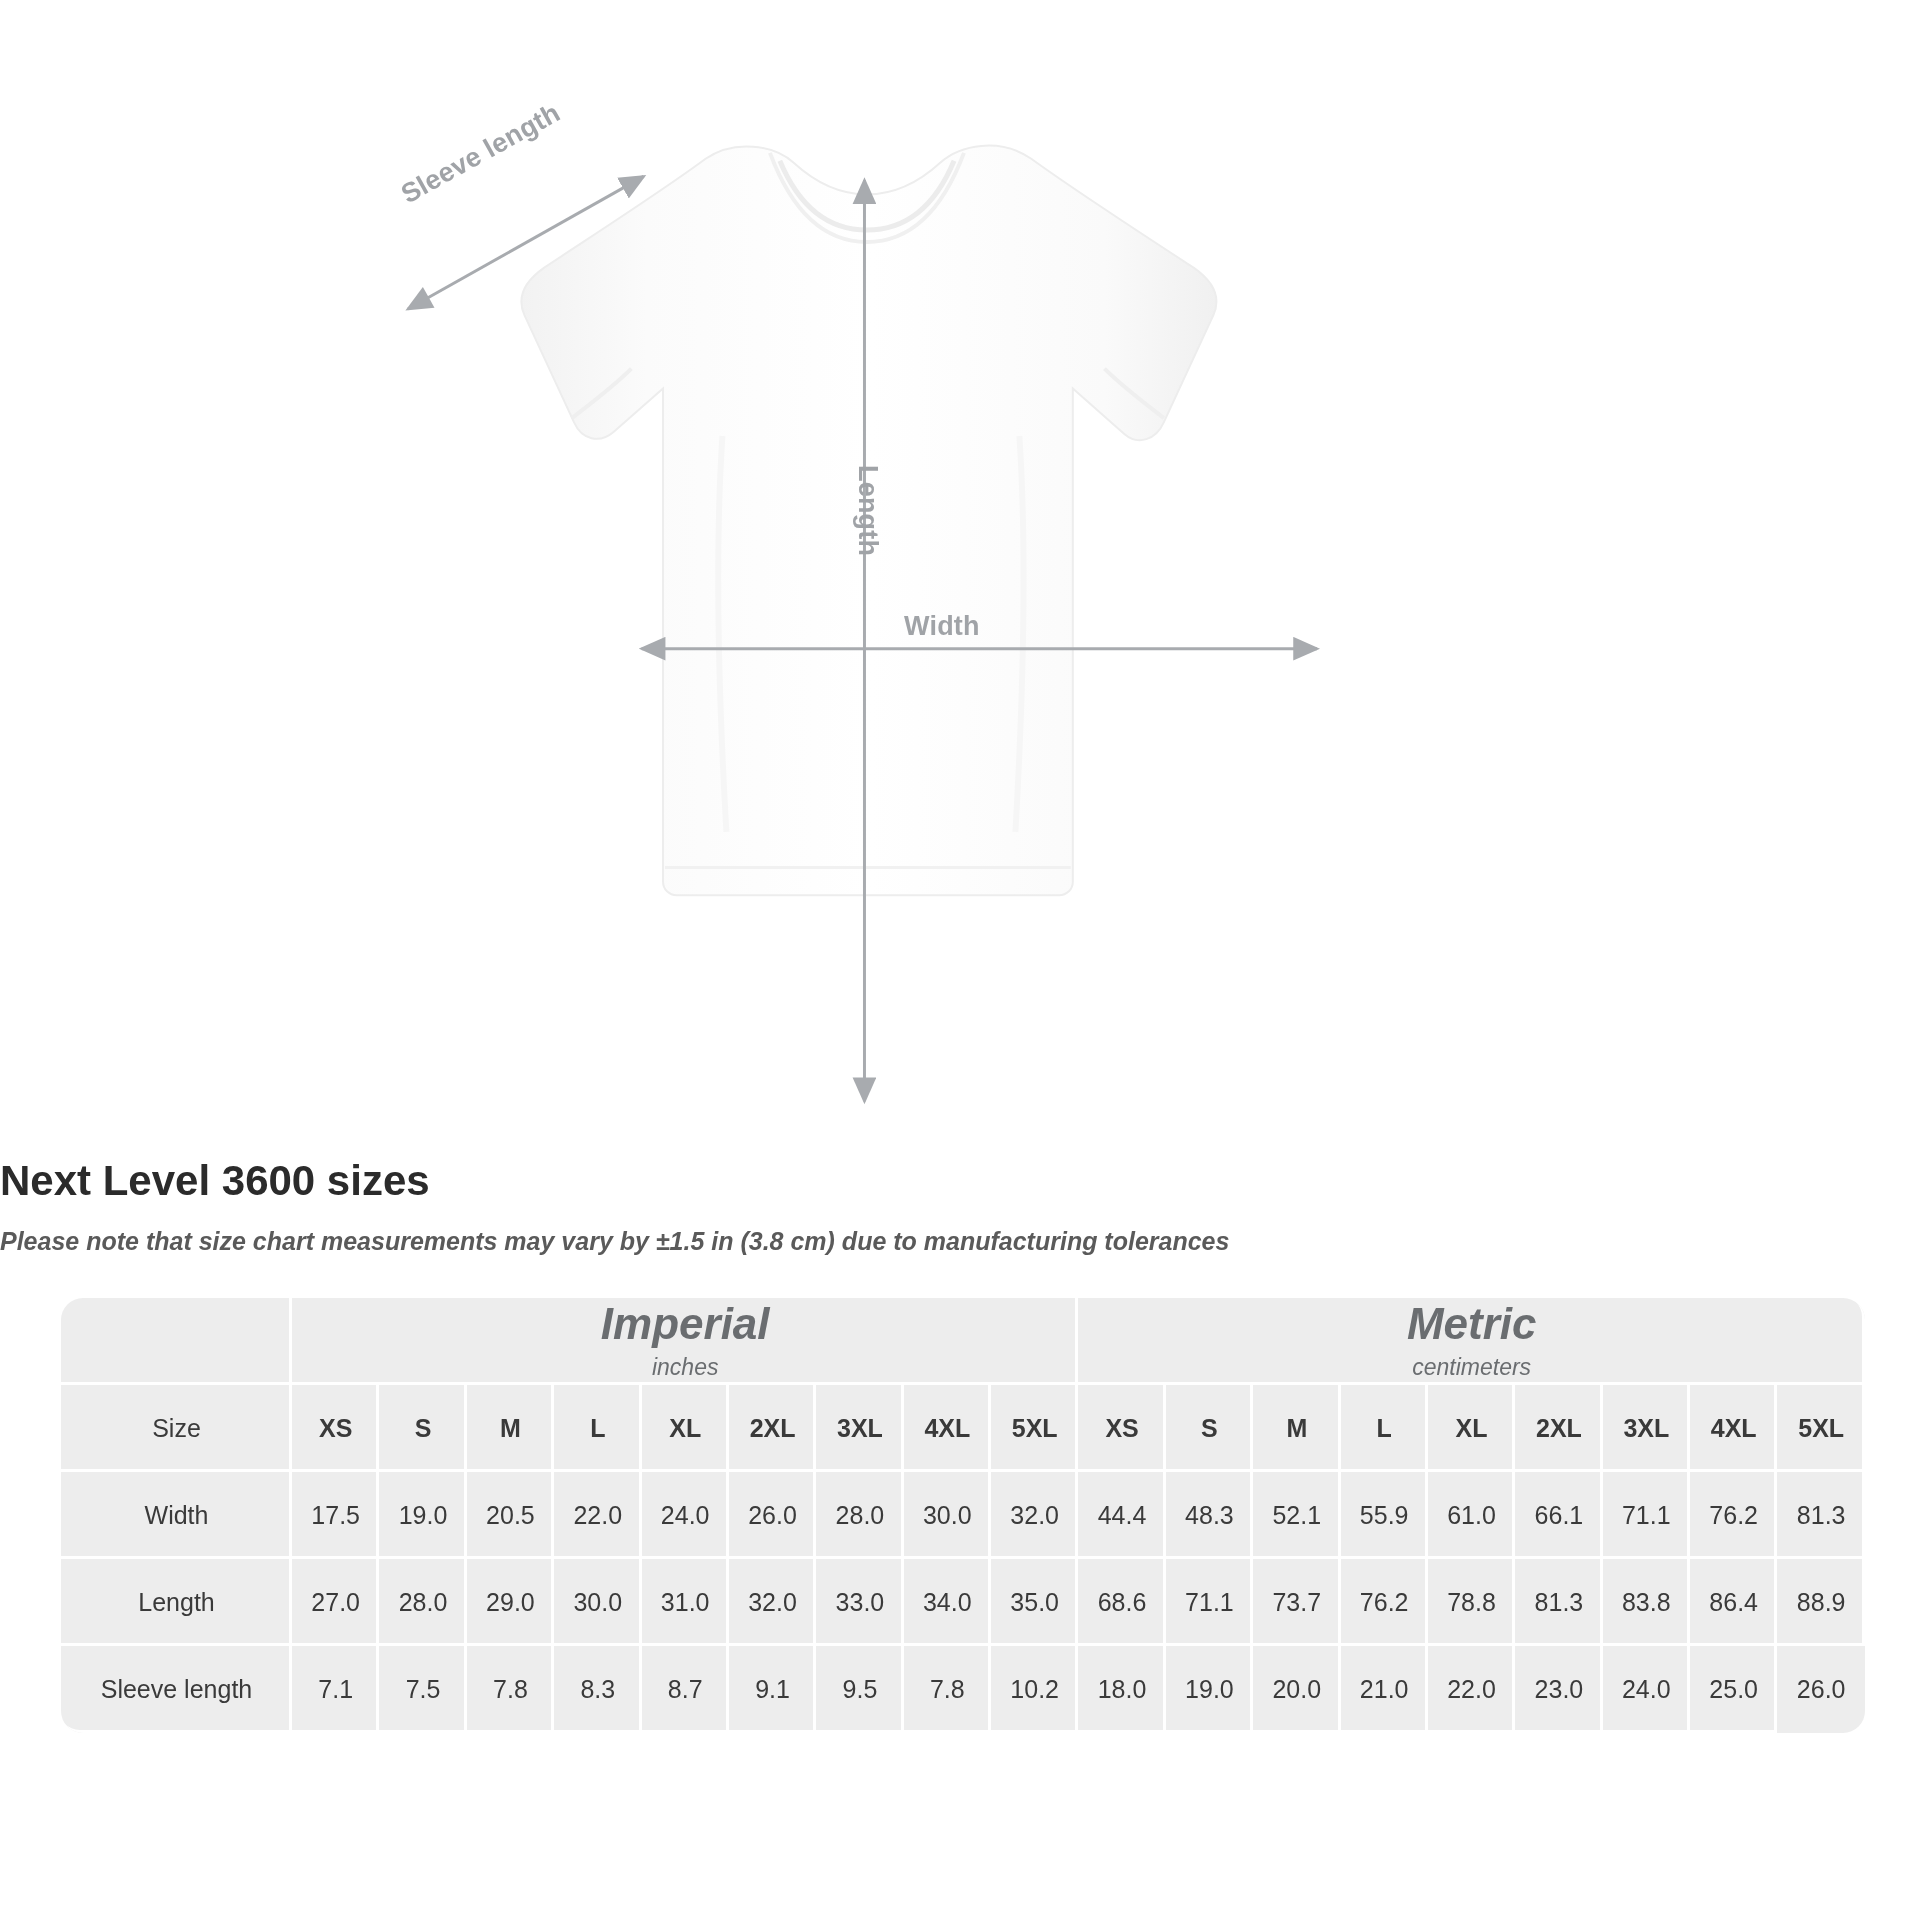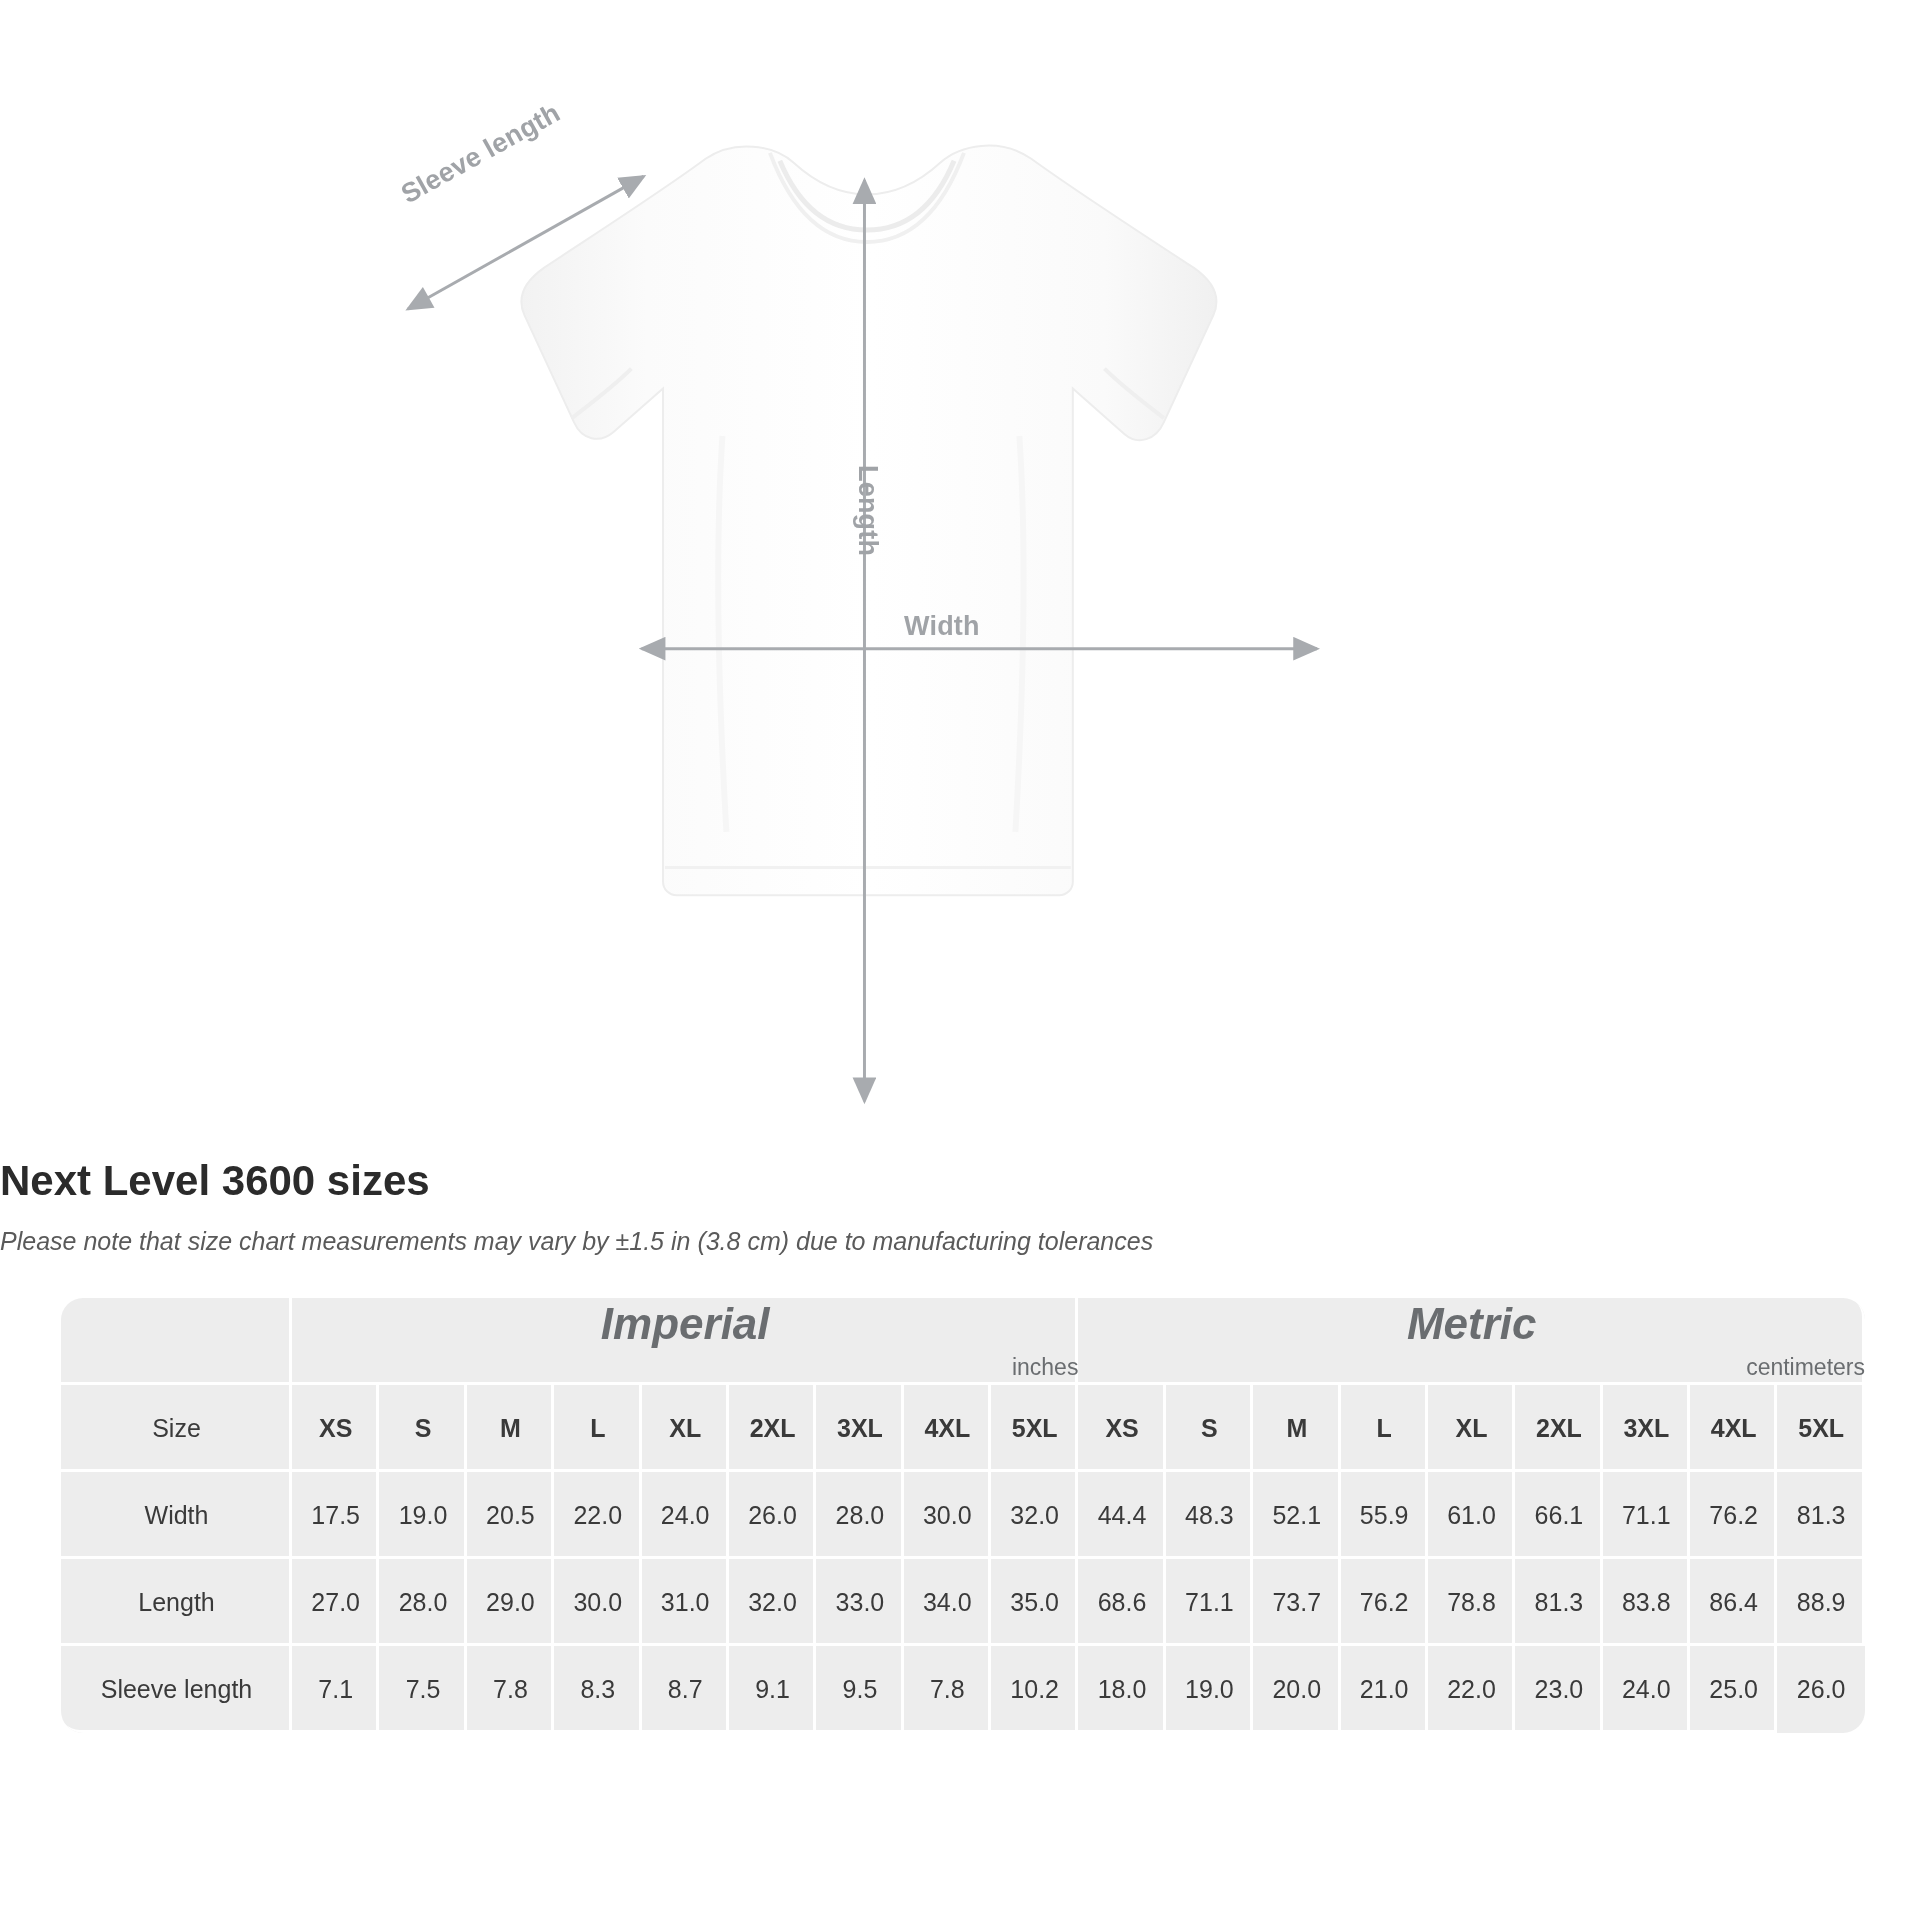--- a/index.html
+++ b/index.html
@@ -71,20 +71,21 @@
     font-size: 42px;
     font-weight: bold;
     color: #2b2b2b;
     margin: 0 0 22px 0;
   }
   .chart-note {
     font-size: 25px;
     font-style: italic;
     color: #5a5a5a;
     margin: 0;
+    font-weight: bold;
   }
 
   
   .table-wrap {
     margin: 42px 61px 0 61px;
   }
   table.size-table {
     border-collapse: separate;
     border-spacing: 0;
     width: 1804px;
@@ -109,23 +110,23 @@
   }
   .unit-name {
     font-size: 44px;
     font-style: italic;
     font-weight: bold;
     color: #6a6d70;
     line-height: 1.15;
   }
   .unit-sub {
     font-size: 23px;
+    font-style: italic;
     color: #6a6d70;
     line-height: 1.5;
-    text-align: right;
   }
   .row-label {
     font-weight: normal;
     font-size: 27px;
     color: #3a3a3a;
   }
   .size-head {
     font-weight: bold;
     font-size: 26px;
     color: #3a3a3a;

